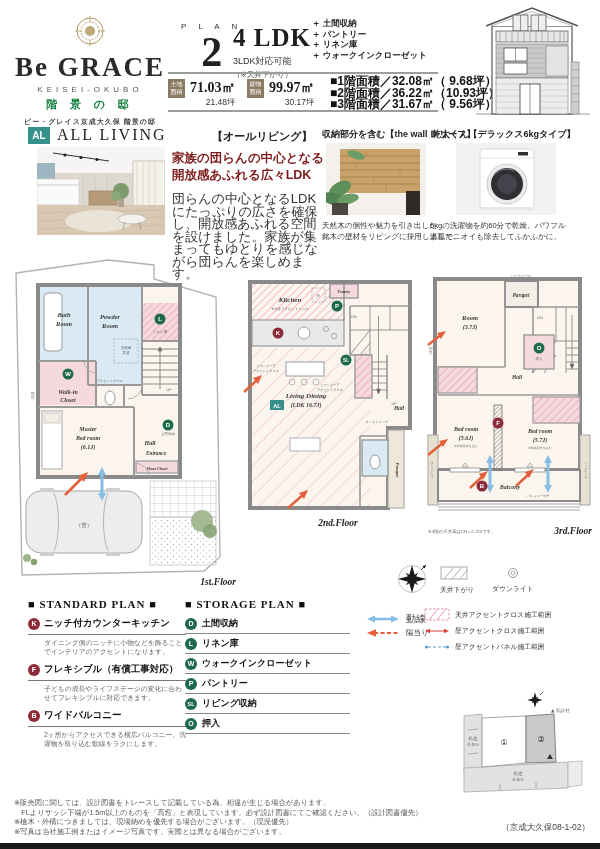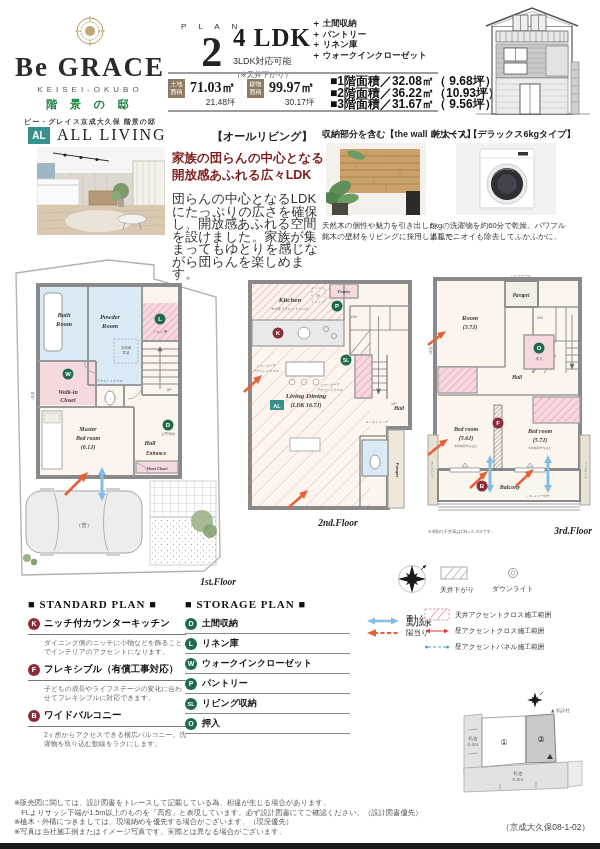--- a/index.html
+++ b/index.html
@@ -593,21 +593,21 @@
         <circle cx="6" cy="7" r="2" fill="none" stroke="#999" stroke-width="0.8"></circle>
     </svg>
     <div class="lg-label">ダウンライト</div>
   </div>
   <div class="abs" style="left:366px;top:612px;display:flex;align-items:center;gap:6px;">
     <svg width="34" height="10" viewBox="0 0 34 10">
       <line x1="7" y1="5" x2="27" y2="5" stroke="#85bde4" stroke-width="2.6"></line>
       <path d="M1 5 L9 1.5 L9 8.5 Z" fill="#85bde4"></path>
         <path d="M33 5 L25 1.5 L25 8.5 Z" fill="#85bde4"></path>
     </svg>
-    <span class="lg-label" style="font-size:13px;">動線</span>
+    <span class="lg-label" style="font-size:10px;">動線</span>
   </div>
   <div class="abs" style="left:366px;top:628px;display:flex;align-items:center;gap:6px;">
     <svg width="34" height="10" viewBox="0 0 34 10">
       <line x1="8" y1="5" x2="33" y2="5" stroke="#e4603a" stroke-width="2.2" stroke-dasharray="4 2.5"></line>
       <path d="M1 5 L10 1.2 L10 8.8 Z" fill="#e4603a"></path>
     </svg>
     <span class="lg-label" style="font-size:7.5px;">陽当り</span>
   </div>
   <div class="abs" style="left:424px;top:608px;display:flex;align-items:center;gap:5px;">
     <svg width="26" height="13" viewBox="0 0 26 13">

